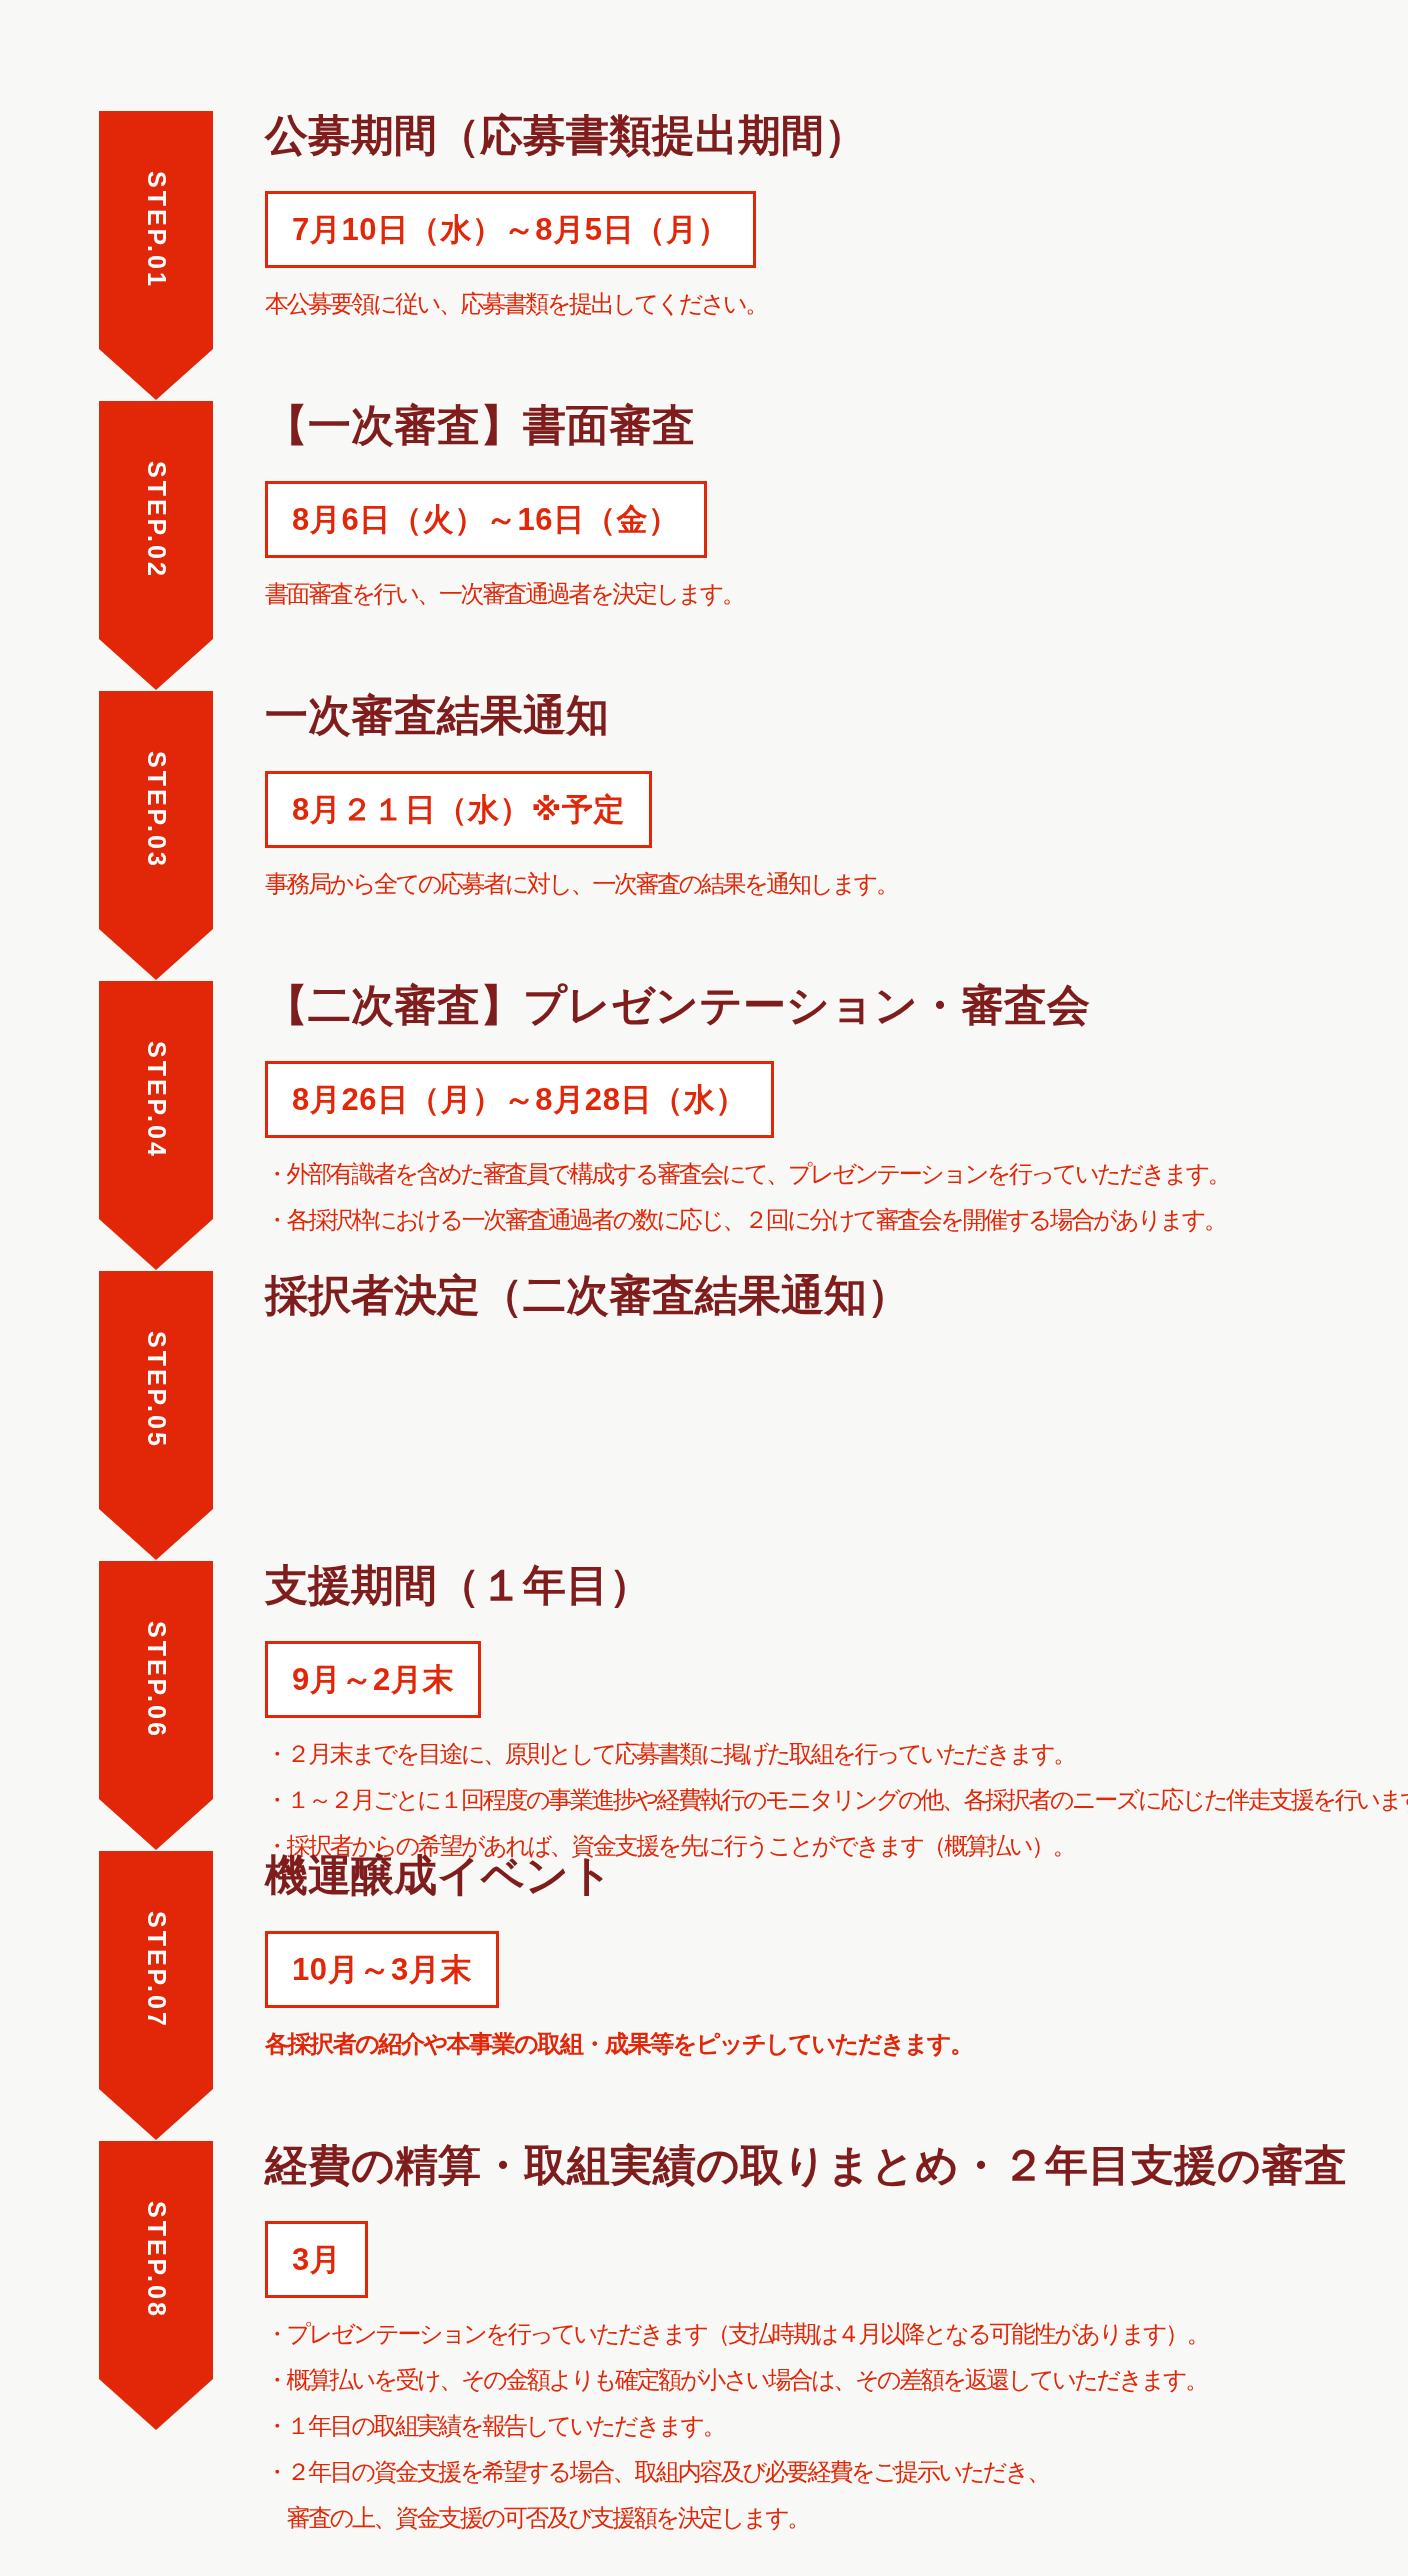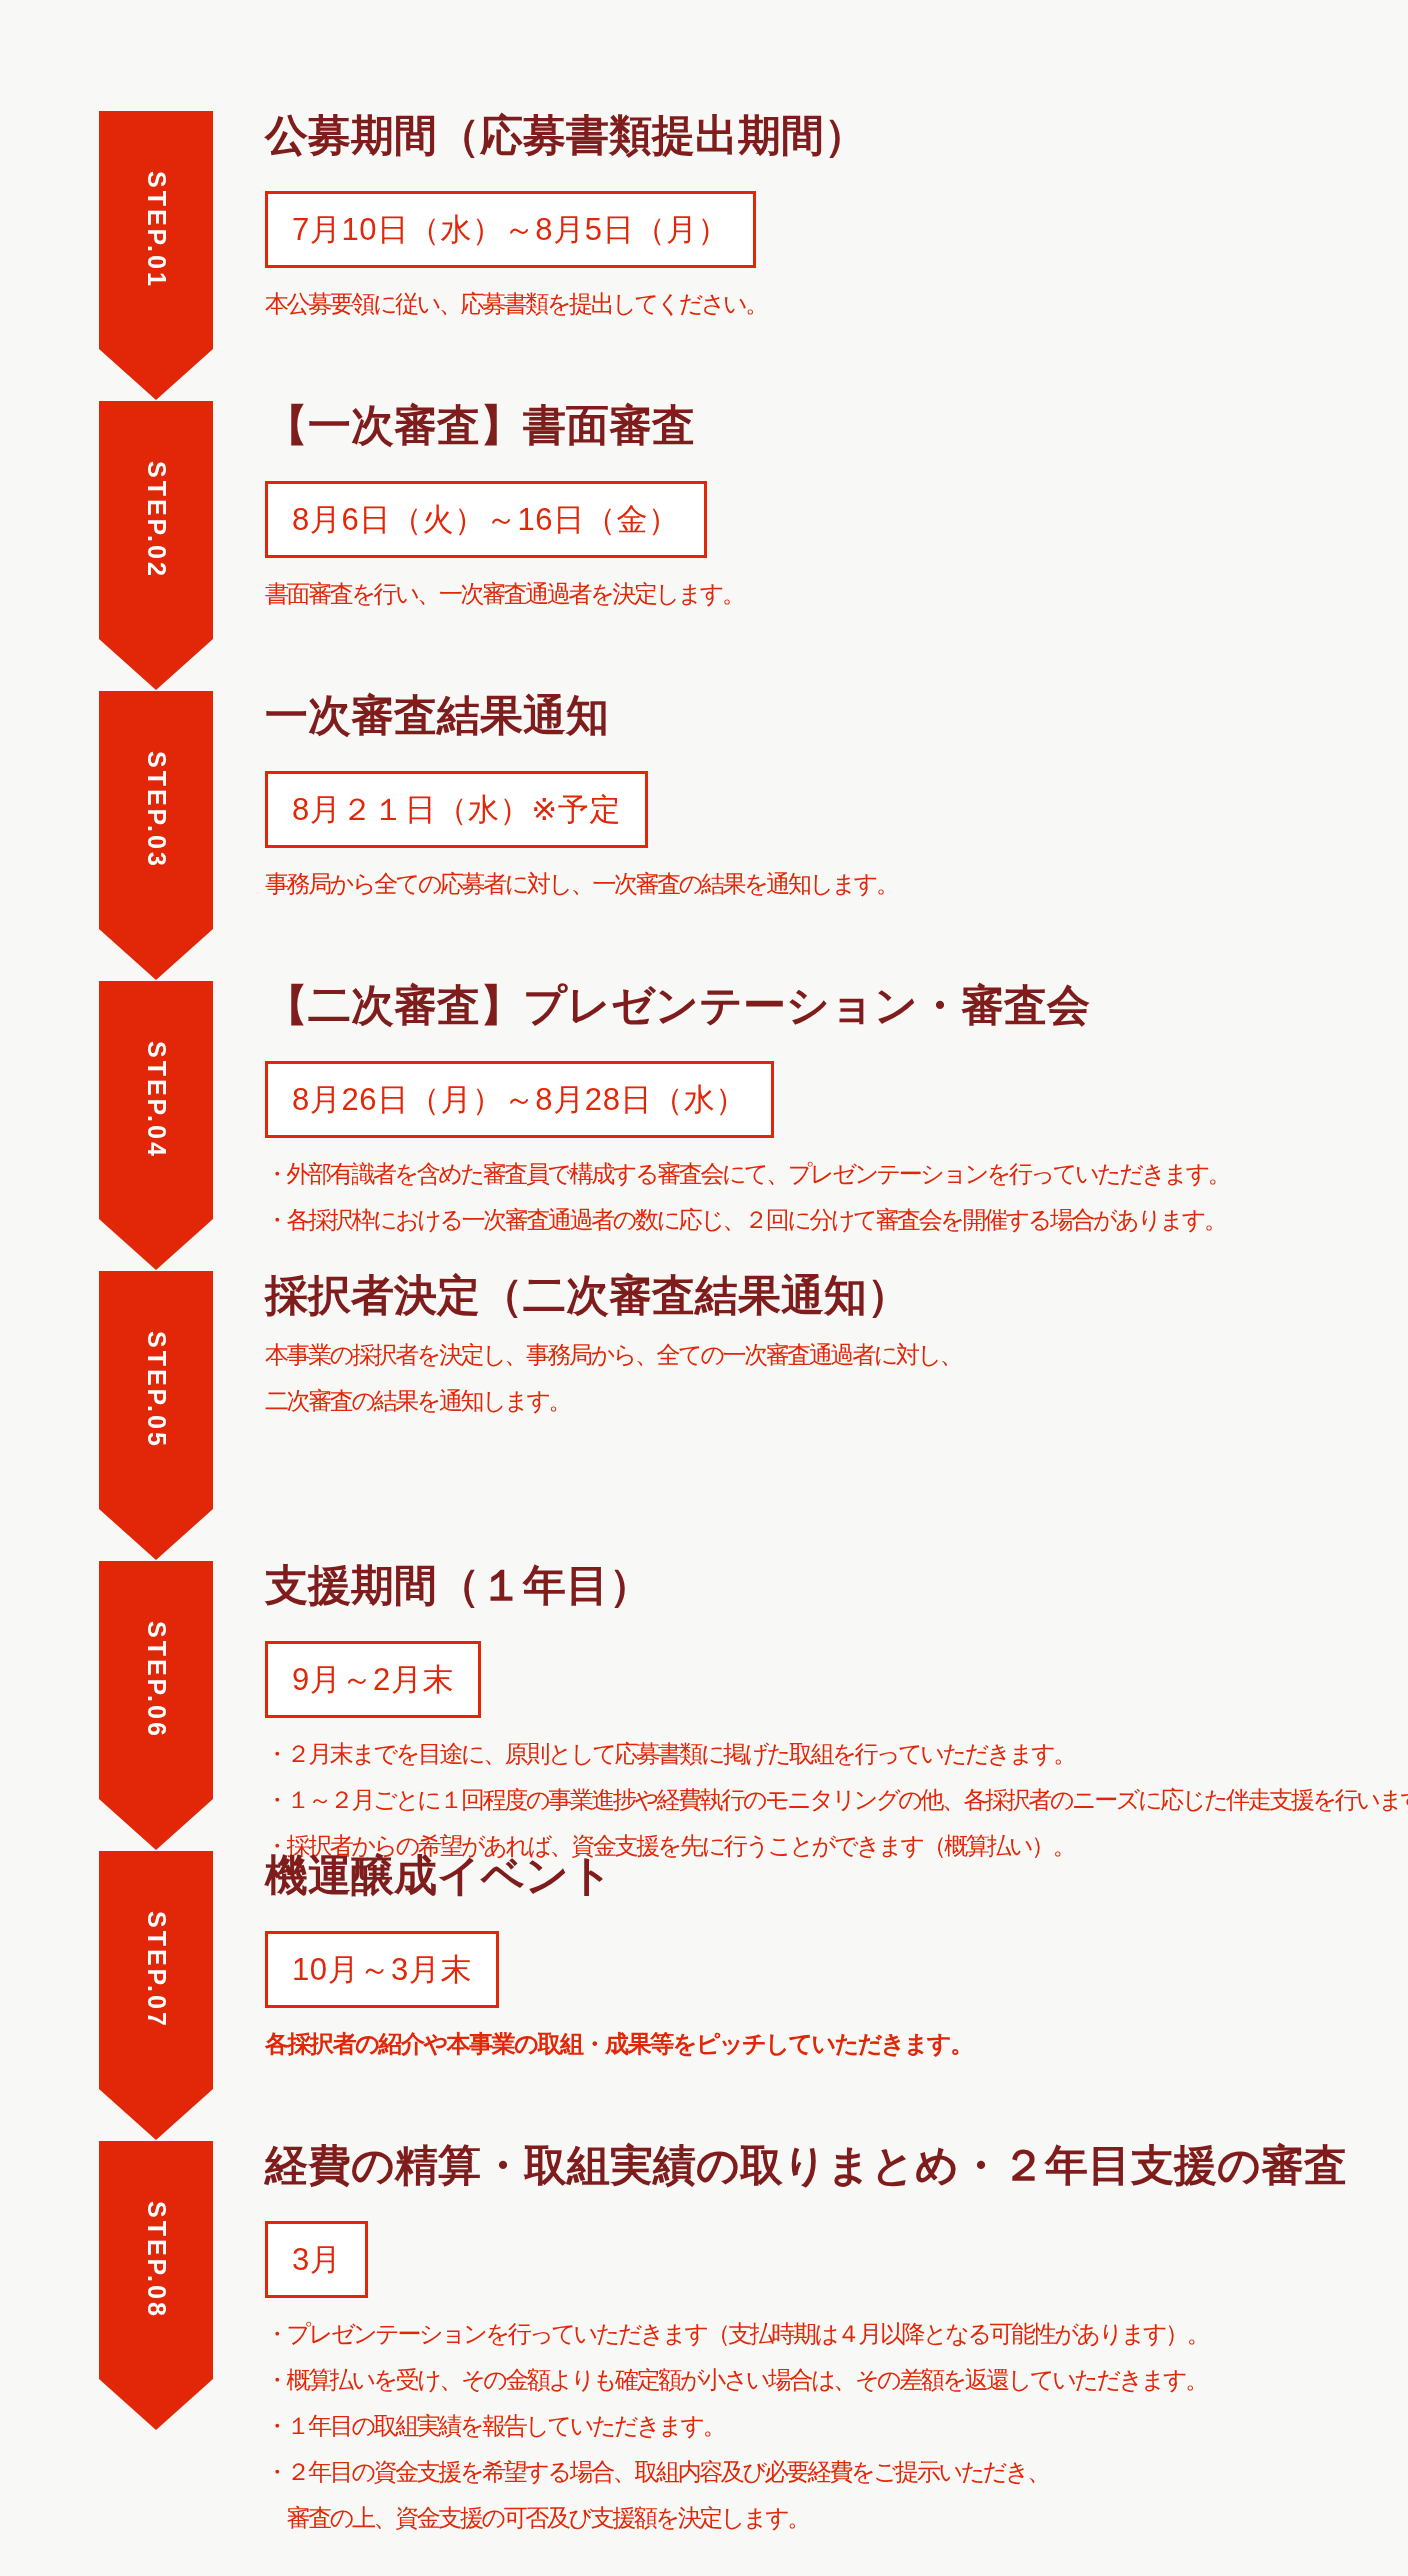--- a/index.html
+++ b/index.html
@@ -23,21 +23,21 @@
     user-select:none;
   }
   .content{position:absolute;left:265px;top:0;width:1141px;}
   .title{
     color:#7f1d1d;font-size:43px;font-weight:800;line-height:1.1;
     margin:1.4px 0 0 0;white-space:nowrap;
   }
   .datebox{
     display:inline-block;margin-top:31px;
     border:3.5px solid #E22709;background:#ffffff;
-    color:#E22709;font-weight:400;font-size:31px;line-height:1;
+    color:#E22709;font-weight:700;font-size:31px;line-height:1;
     padding:20.4px 24px;letter-spacing:0.02em;white-space:nowrap;
   }
   .desc{
     margin-top:12.7px;color:#E22709;
     font-size:24px;font-weight:400;line-height:46px;letter-spacing:-0.1em;
   }
   .desc div{white-space:nowrap;}
   .desc div:empty{display:none;}
   
   .step:nth-child(7) .desc{font-weight:800;letter-spacing:-0.06em;}
@@ -103,25 +103,20 @@
       </div>
     </div>
   </div>
 
   <div class="step">
     <div class="arrow">
       <div class="lbl">STEP.05</div>
     </div>
     <div class="content">
       <h2 class="title">採択者決定（二次審査結果通知）</h2>
-      <div class="desc">
-        <div>本事業の採択者を決定し、事務局から、全ての一次審査通過者に対し、</div>
-        <div>二次審査の結果を通知します。</div>
-
-      </div>
     </div>
   </div>
 
   <div class="step">
     <div class="arrow">
       <div class="lbl">STEP.06</div>
     </div>
     <div class="content">
       <h2 class="title">支援期間（１年目）</h2>
       <div class="datebox">9月～2月末</div>

